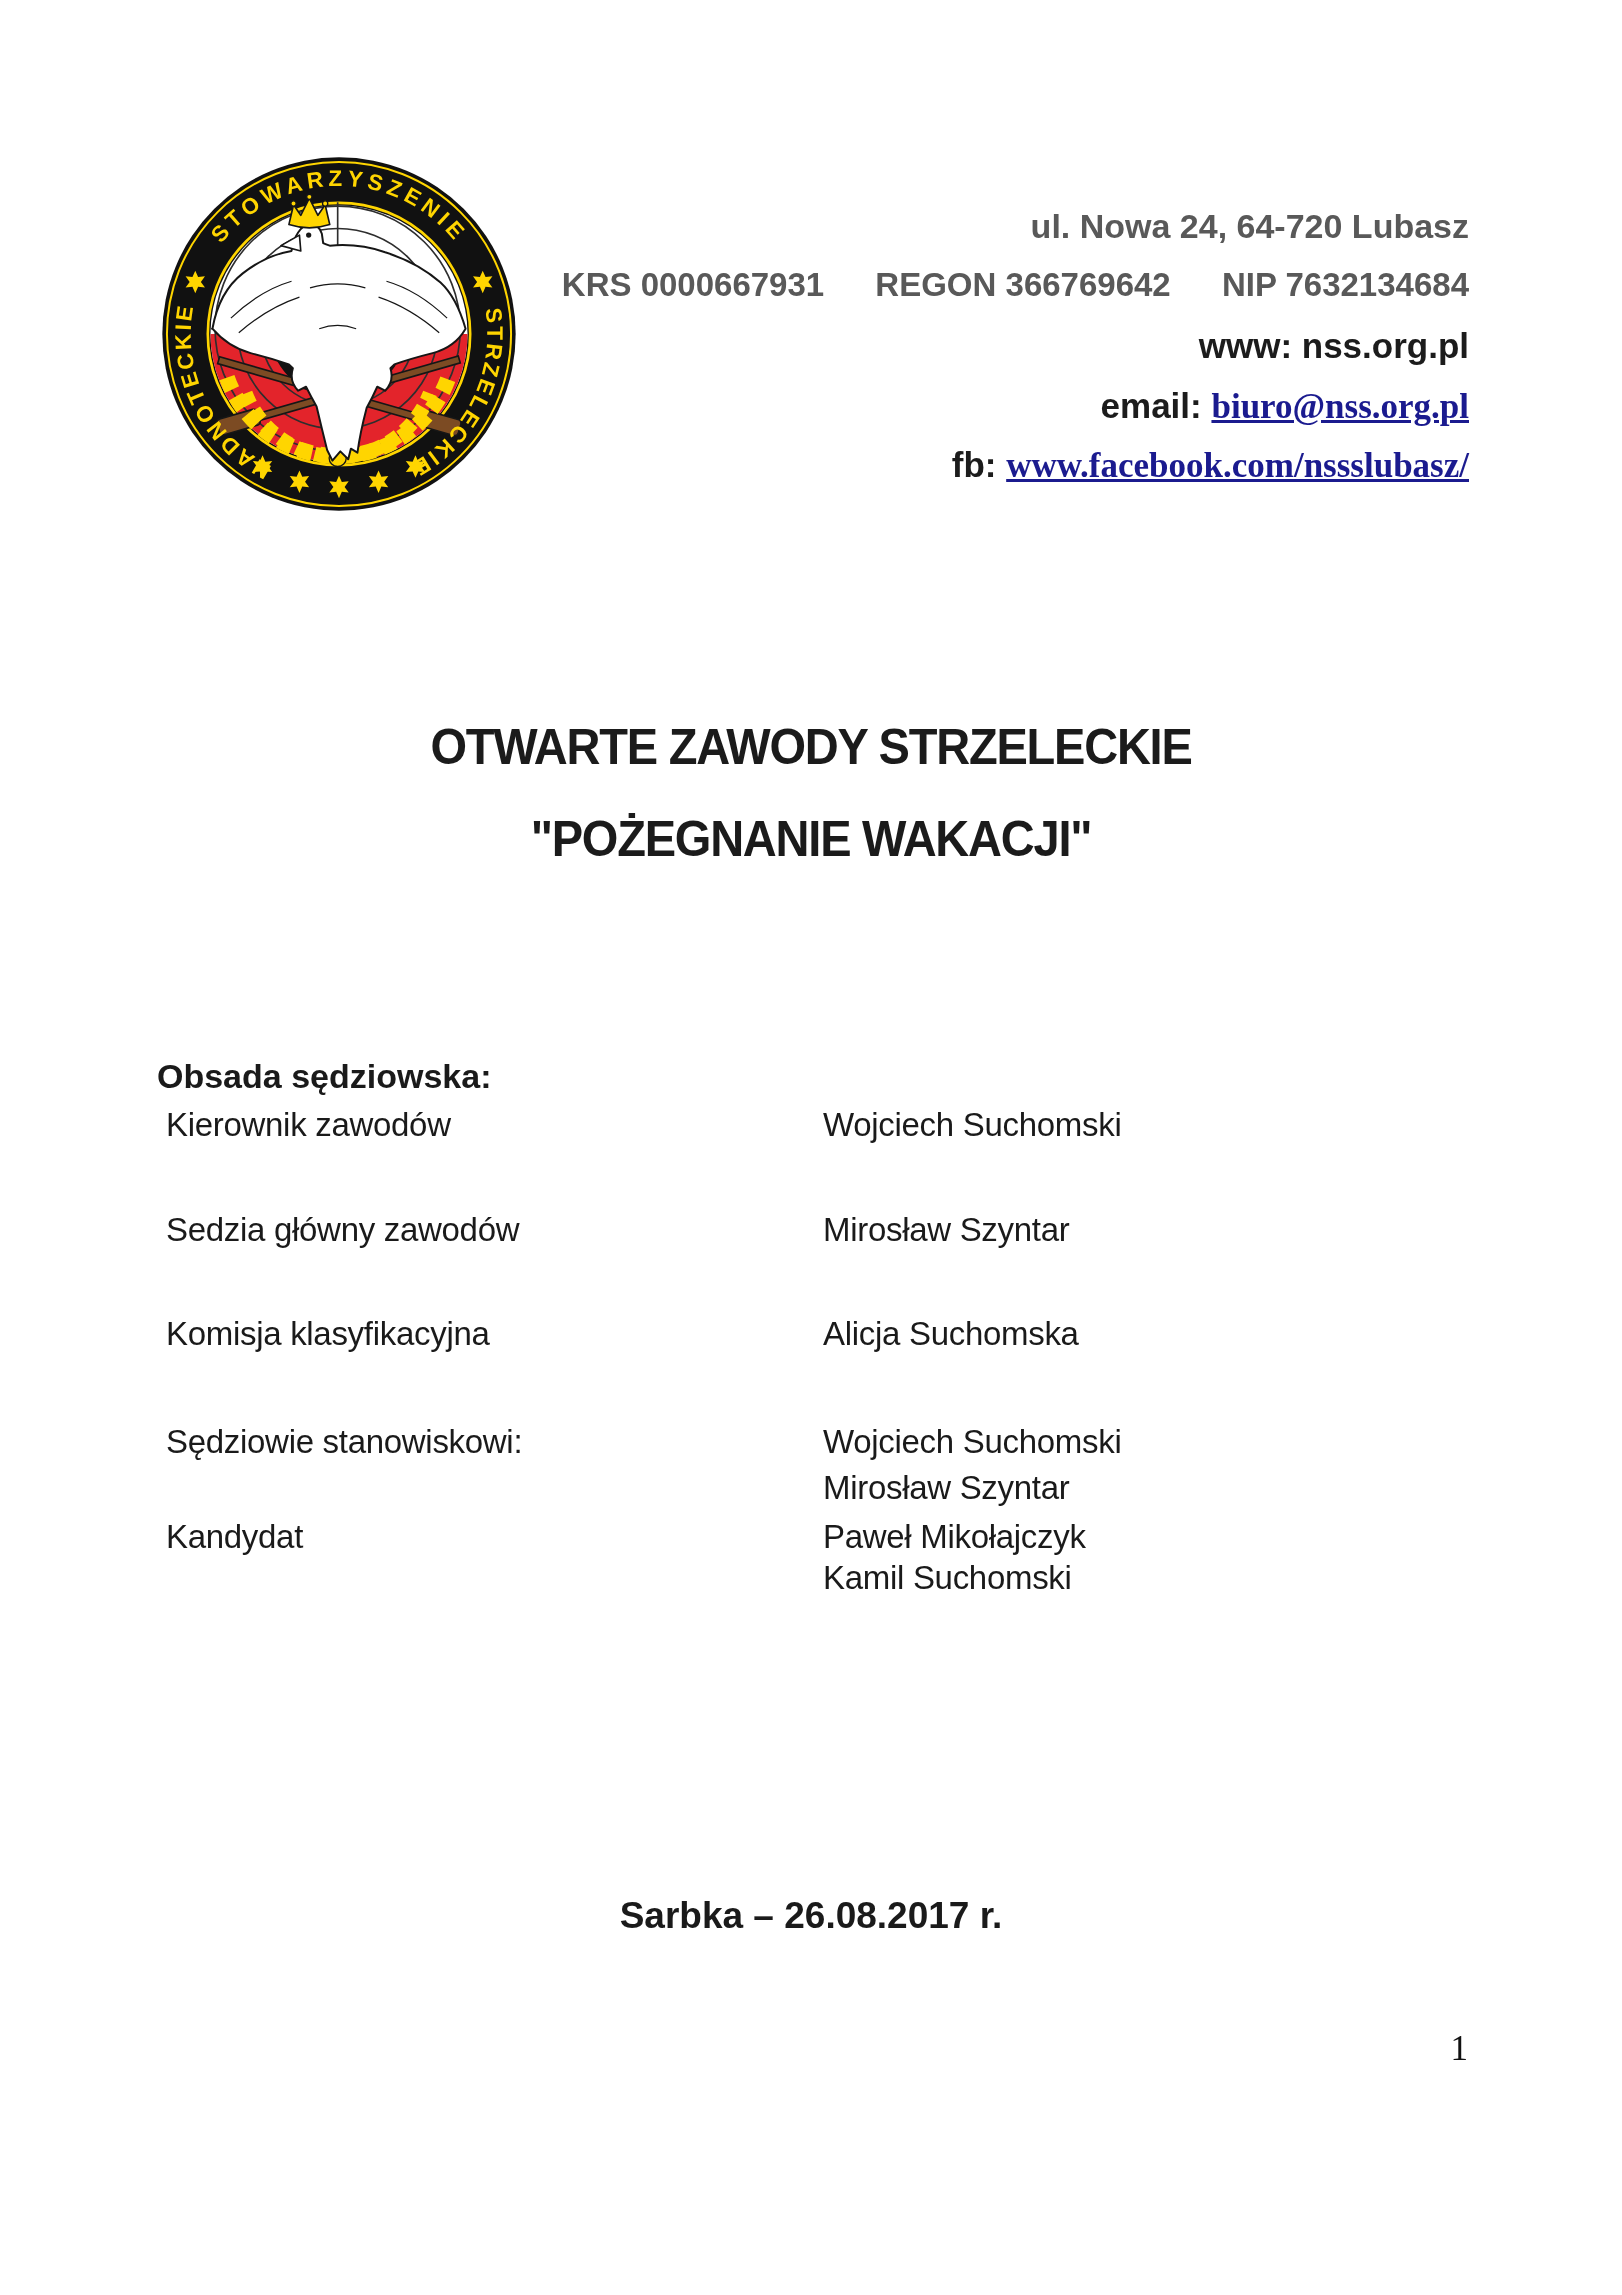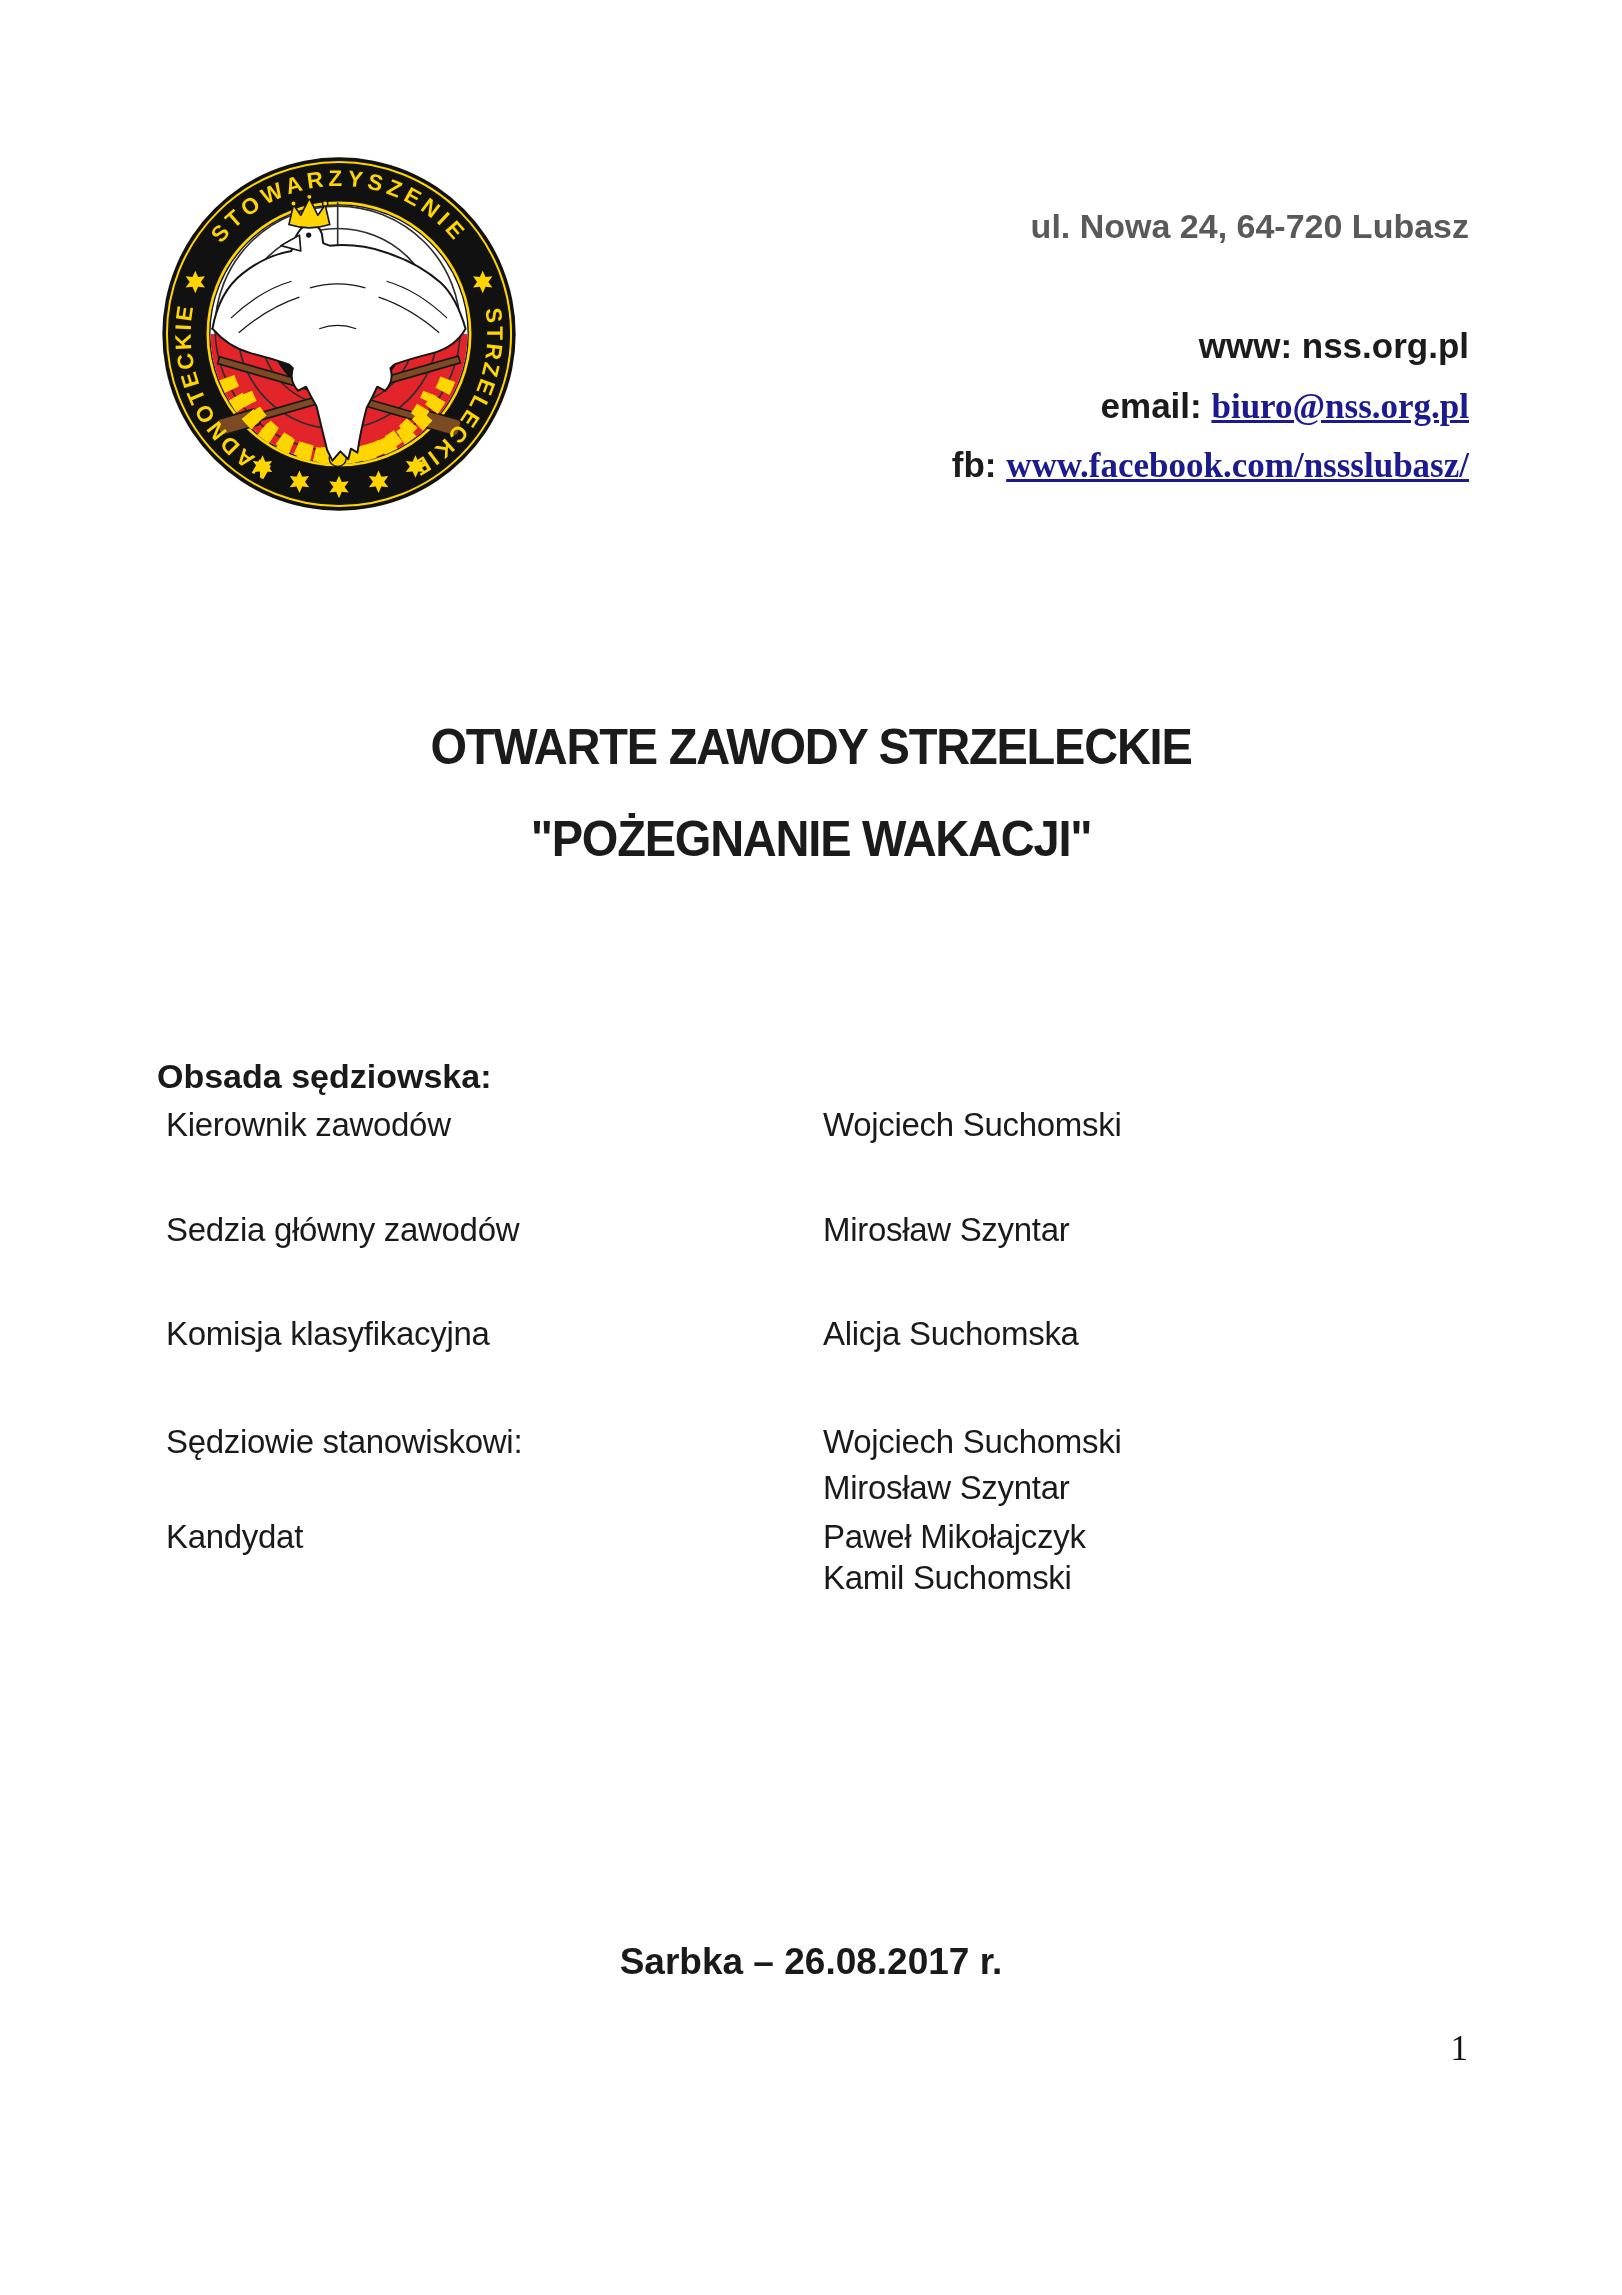--- a/index.html
+++ b/index.html
@@ -64,21 +64,21 @@
     letter-spacing:-0.3px;
   }
   .off-label { left:166px; }
   .off-value { left:823px; }
   .off-value .name { display:block; }
   .gap12 { margin-top:7.9px; }
   .gap4  { margin-top:2.6px; }
 
   
   .place-date {
-    position:absolute; left:0; top:1941px; width:100%;
+    position:absolute; left:0; top:1895px; width:100%;
     text-align:center;
     font-size:37px; font-weight:bold;
     white-space:nowrap;
   }
   .page-number {
     position:absolute; right:154px; top:2029px;
     font-family:"Liberation Serif","DejaVu Serif",serif;
     font-size:35px; color:#111;
   }
 </style>
@@ -180,20 +180,25 @@
         <textPath href="#arcLeft" startOffset="50%" text-anchor="middle">NADNOTECKIE</textPath>
       </text>
       <text font-size="34" letter-spacing="4">
         <textPath href="#arcRight" startOffset="50%" text-anchor="middle">STRZELECKIE</textPath>
       </text>
     </g>
   </svg>
 
   <div class="hline org-addr">ul. Nowa 24, 64-720 Lubasz</div>
 
+  <div class="hline registry">
+    <span>KRS 0000667931</span>
+    <span>REGON 366769642</span>
+    <span>NIP 7632134684</span>
+  </div>
 
   <div class="hline www-line">www: nss.org.pl</div>
 
   <div class="hline fb-line">
     <span>fb:</span>
     <a href="#" class="doc-link">www.facebook.com/nssslubasz/</a>
   </div>
 
   <div class="hline email-line">
     <span>email:</span>

